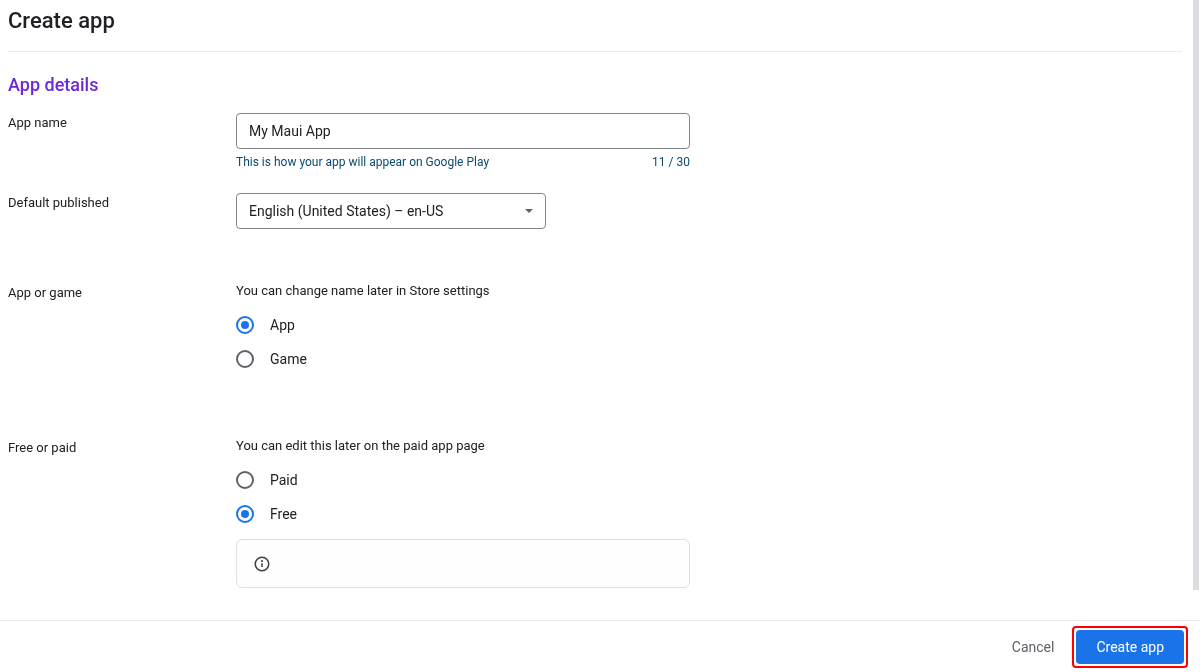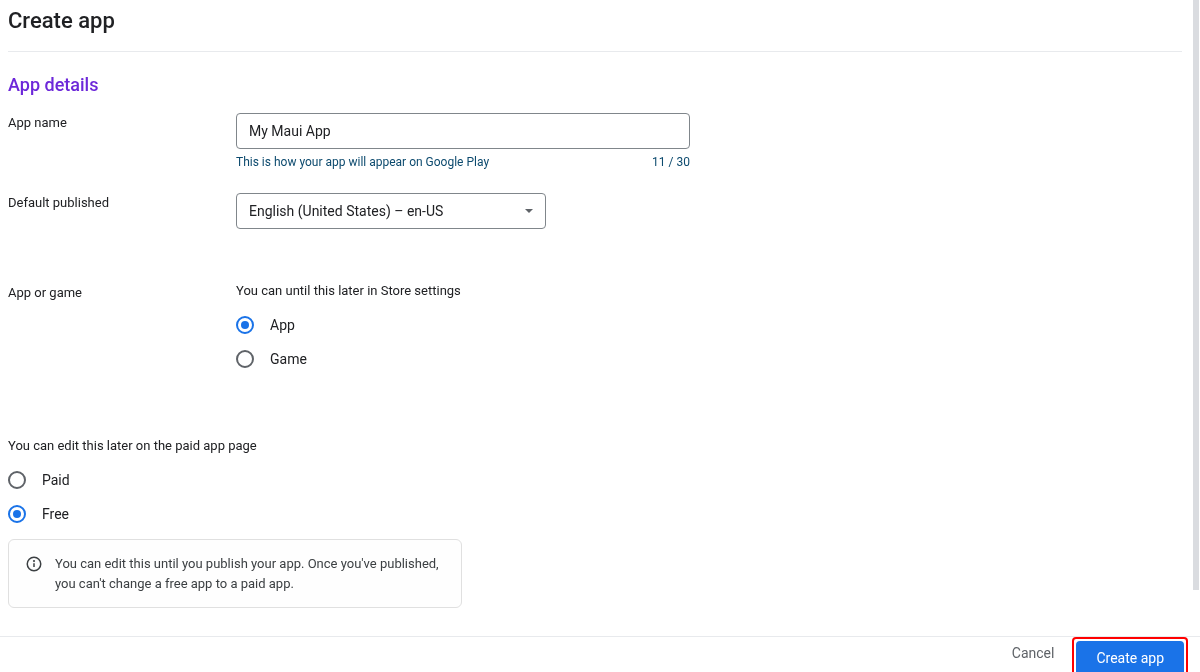--- a/index.html
+++ b/index.html
@@ -152,24 +152,24 @@
     margin-top: 1px;
   }
   .info-text {
     font-size: 13px;
     color: #3c4043;
     line-height: 1.5;
   }
   .footer {
     position: absolute;
     left: 0; right: 0; bottom: 0;
-    height: 36px;
+    height: 52px;
     border-top: 1px solid #e8eaed;
     display: flex;
-    align-items: flex-start;
+    align-items: center;
     justify-content: flex-end;
     padding-right: 12px;
     background: #fff;
   }
   .btn-secondary {
     font-size: 14px;
     color: #5f6368;
     background: none;
     border: none;
     padding: 8px 14px;
@@ -225,55 +225,55 @@
         <span class="dropdown-icon"></span>
       </div>
     </div>
   </div>
 
   <div class="spacer-md"></div>
 
   <div class="row">
     <div class="label-col">App or game</div>
     <div class="field-col">
-      <div class="sub-hint">You can until this later in Store settings</div>
+      <div class="sub-hint">You can change name later in Store settings</div>
       <div class="radio-row">
         <div class="radio selected"></div>
         <span class="radio-label">App</span>
       </div>
       <div class="radio-row">
         <div class="radio"></div>
         <span class="radio-label">Game</span>
       </div>
     </div>
   </div>
 
   <div class="spacer-md"></div>
 
   <div class="row" style="margin-bottom:8px;">
+    <div class="label-col">Free or paid</div>
     <div class="field-col">
       <div class="sub-hint">You can edit this later on the paid app page</div>
       <div class="radio-row">
         <div class="radio"></div>
         <span class="radio-label">Paid</span>
       </div>
       <div class="radio-row">
         <div class="radio selected"></div>
         <span class="radio-label">Free</span>
       </div>
 
       <div class="info-box">
         <span class="info-icon">
           <svg width="18" height="18" viewBox="0 0 24 24" fill="none" stroke="#3c4043" stroke-width="2">
               <circle cx="12" cy="12" r="9"></circle>
               <line x1="12" y1="11" x2="12" y2="16"></line>
               <circle cx="12" cy="8" r="0.5" fill="#3c4043"></circle>
             </svg>
         </span>
-        <span class="info-text">You can edit this until you publish your app. Once you've published, you can't change a free app to a paid app.</span>
       </div>
     </div>
   </div>
 
   <div class="spacer-sm"></div>
 
 </div>
 
 <div class="footer">
   <button class="btn-secondary">Cancel</button>

